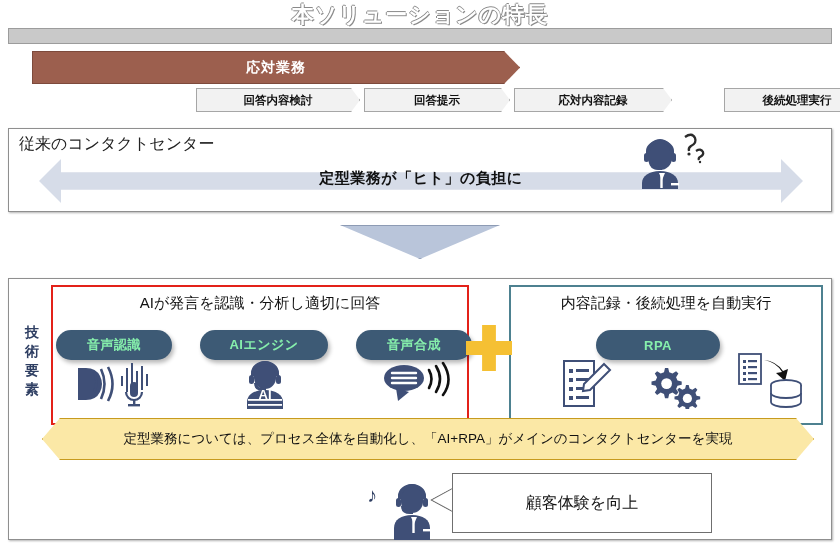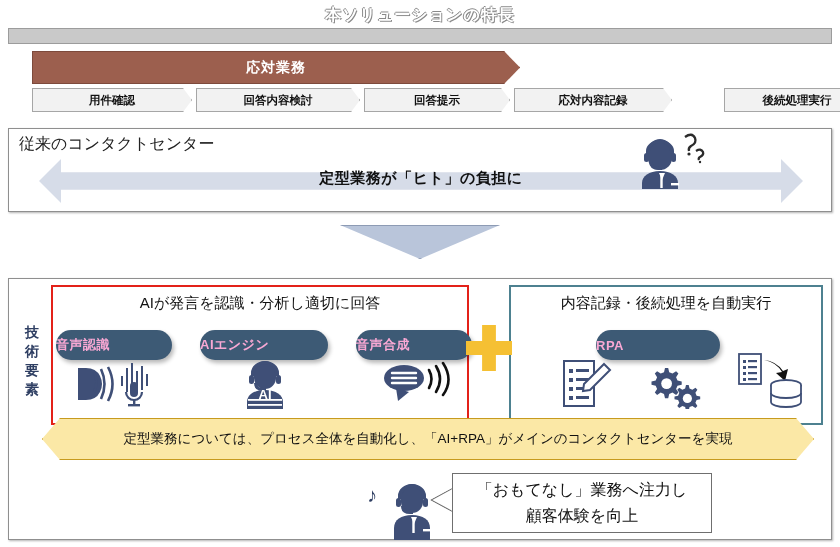--- a/index.html
+++ b/index.html
@@ -8,21 +8,21 @@
     width:840px;height:547px;position:relative;overflow:hidden;
     font-family:"Liberation Sans","DejaVu Sans",sans-serif;
     color:#1b1b1b;
   }
   
   #title-band{
     position:absolute;left:0;top:0;width:840px;height:30px;
     display:flex;align-items:center;justify-content:center;
   }
   #title-text{
-    font-size:16px;font-weight:bold;color:#ffffff;letter-spacing:1px;
+    font-size:22px;font-weight:bold;color:#ffffff;letter-spacing:1px;
     text-shadow:1px 1px 0 #8a8a8a, -1px 0 0 #8a8a8a, 0 -1px 0 #8a8a8a;
     position:relative;z-index:3;
   }
   #title-bar{
     position:absolute;left:8px;top:28px;width:824px;height:16px;
     background:#c9c9c9;border:1px solid #9c9c9c;box-sizing:border-box;
   }
   
   #proc-chevrons{position:absolute;left:0;top:51px;width:840px;height:33px;border-radius:16px;}
   .chev{
@@ -86,22 +86,22 @@
   }
   .tech-box{position:absolute;top:6px;box-sizing:border-box;background:#ffffff;}
   #ai-box{left:42px;width:418px;height:140px;border:2px solid #e32119;}
   #rpa-box{left:500px;width:314px;height:140px;border:2px solid #4d8190;}
   .tech-head{
     position:absolute;left:0;top:7px;width:100%;text-align:center;
     font-size:15px;color:#111;
   }
   .pill{
     position:absolute;height:30px;border-radius:15px;background:#3d5a75;
-    display:flex;align-items:center;justify-content:flex-start;
-    color:#f9a8d4;font-size:13px;font-weight:bold;letter-spacing:.5px;
+    display:flex;align-items:center;justify-content:center;
+    color:#86efac;font-size:13px;font-weight:bold;letter-spacing:.5px;
     box-shadow:2px 3px 4px rgba(0,0,0,.28);
   }
   #plus-sign{
     position:absolute;left:466px;top:325px;width:46px;height:46px;
     background:#f5c033;
     clip-path:polygon(35% 0,65% 0,65% 35%,100% 35%,100% 65%,65% 65%,65% 100%,35% 100%,35% 65%,0 65%,0 35%,35% 35%);
     filter:drop-shadow(1px 1px 1px rgba(0,0,0,.35));
   }
   
   #concl-banner{
@@ -139,23 +139,20 @@
   <span id="title-text">本ソリューションの特長</span>
 </div>
 
 <div id="proc-chevrons">
   <div class="chev" id="chev-taio">
     <span>応対業務</span>
   </div>
 </div>
 
 <div id="proc-steps">
-  <div class="step" style="left:32px;width:160px;">
-    <span>用件確認</span>
-  </div>
   <div class="step" style="left:196px;width:164px;">
     <span>回答内容検討</span>
   </div>
   <div class="step" style="left:364px;width:146px;">
     <span>回答提示</span>
   </div>
   <div class="step" style="left:514px;width:158px;">
     <span>応対内容記録</span>
   </div>
   <div class="step" style="left:676px;width:146px;margin-left:48px;">
@@ -356,15 +353,14 @@
 </div>
 
 <div id="callout-tail">
   <svg viewBox="0 0 24 26" width="24" height="26">
     <path d="M23 1 L1 13 L23 25" fill="#ffffff" stroke="#6f6f6f" stroke-width="1.4"></path>
     <path d="M23 1 L23 25" stroke="#ffffff" stroke-width="2.4"></path>
   </svg>
 </div>
 
 <div id="callout-box">
-  <div>「おもてなし」業務へ注力し</div>
   <div>顧客体験を向上</div>
 </div>
 
 </body></html>

